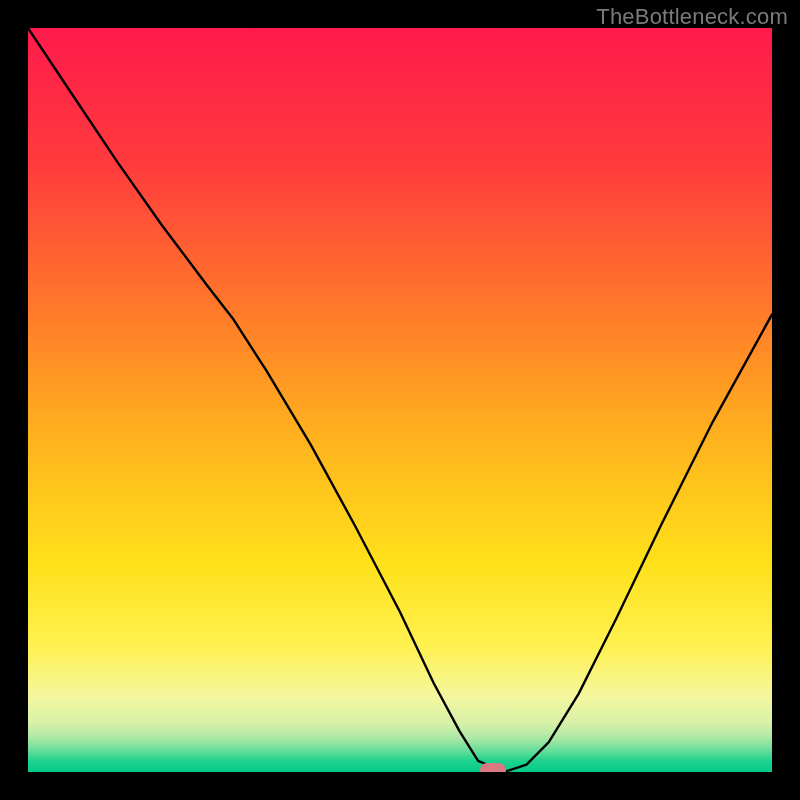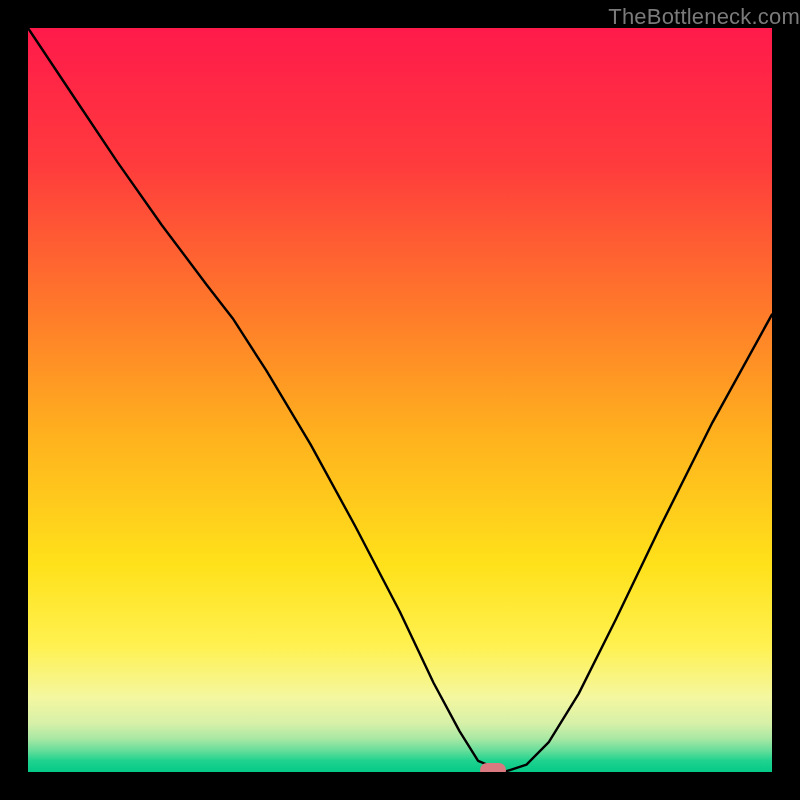--- a/index.html
+++ b/index.html
@@ -7,21 +7,21 @@
     width: 800px;
     height: 800px;
     background: #000;
     position: relative;
     font-family: Arial, Helvetica, sans-serif;
     overflow: hidden;
   }
   .watermark {
     position: absolute;
     top: 4px;
-    right: 0;
+    right: 12px;
     color: #7a7a7a;
     font-size: 22px;
     font-weight: 400;
     letter-spacing: 0.2px;
     z-index: 10;
     user-select: none;
   }
   .plot-area {
     position: absolute;
     left: 28px;

